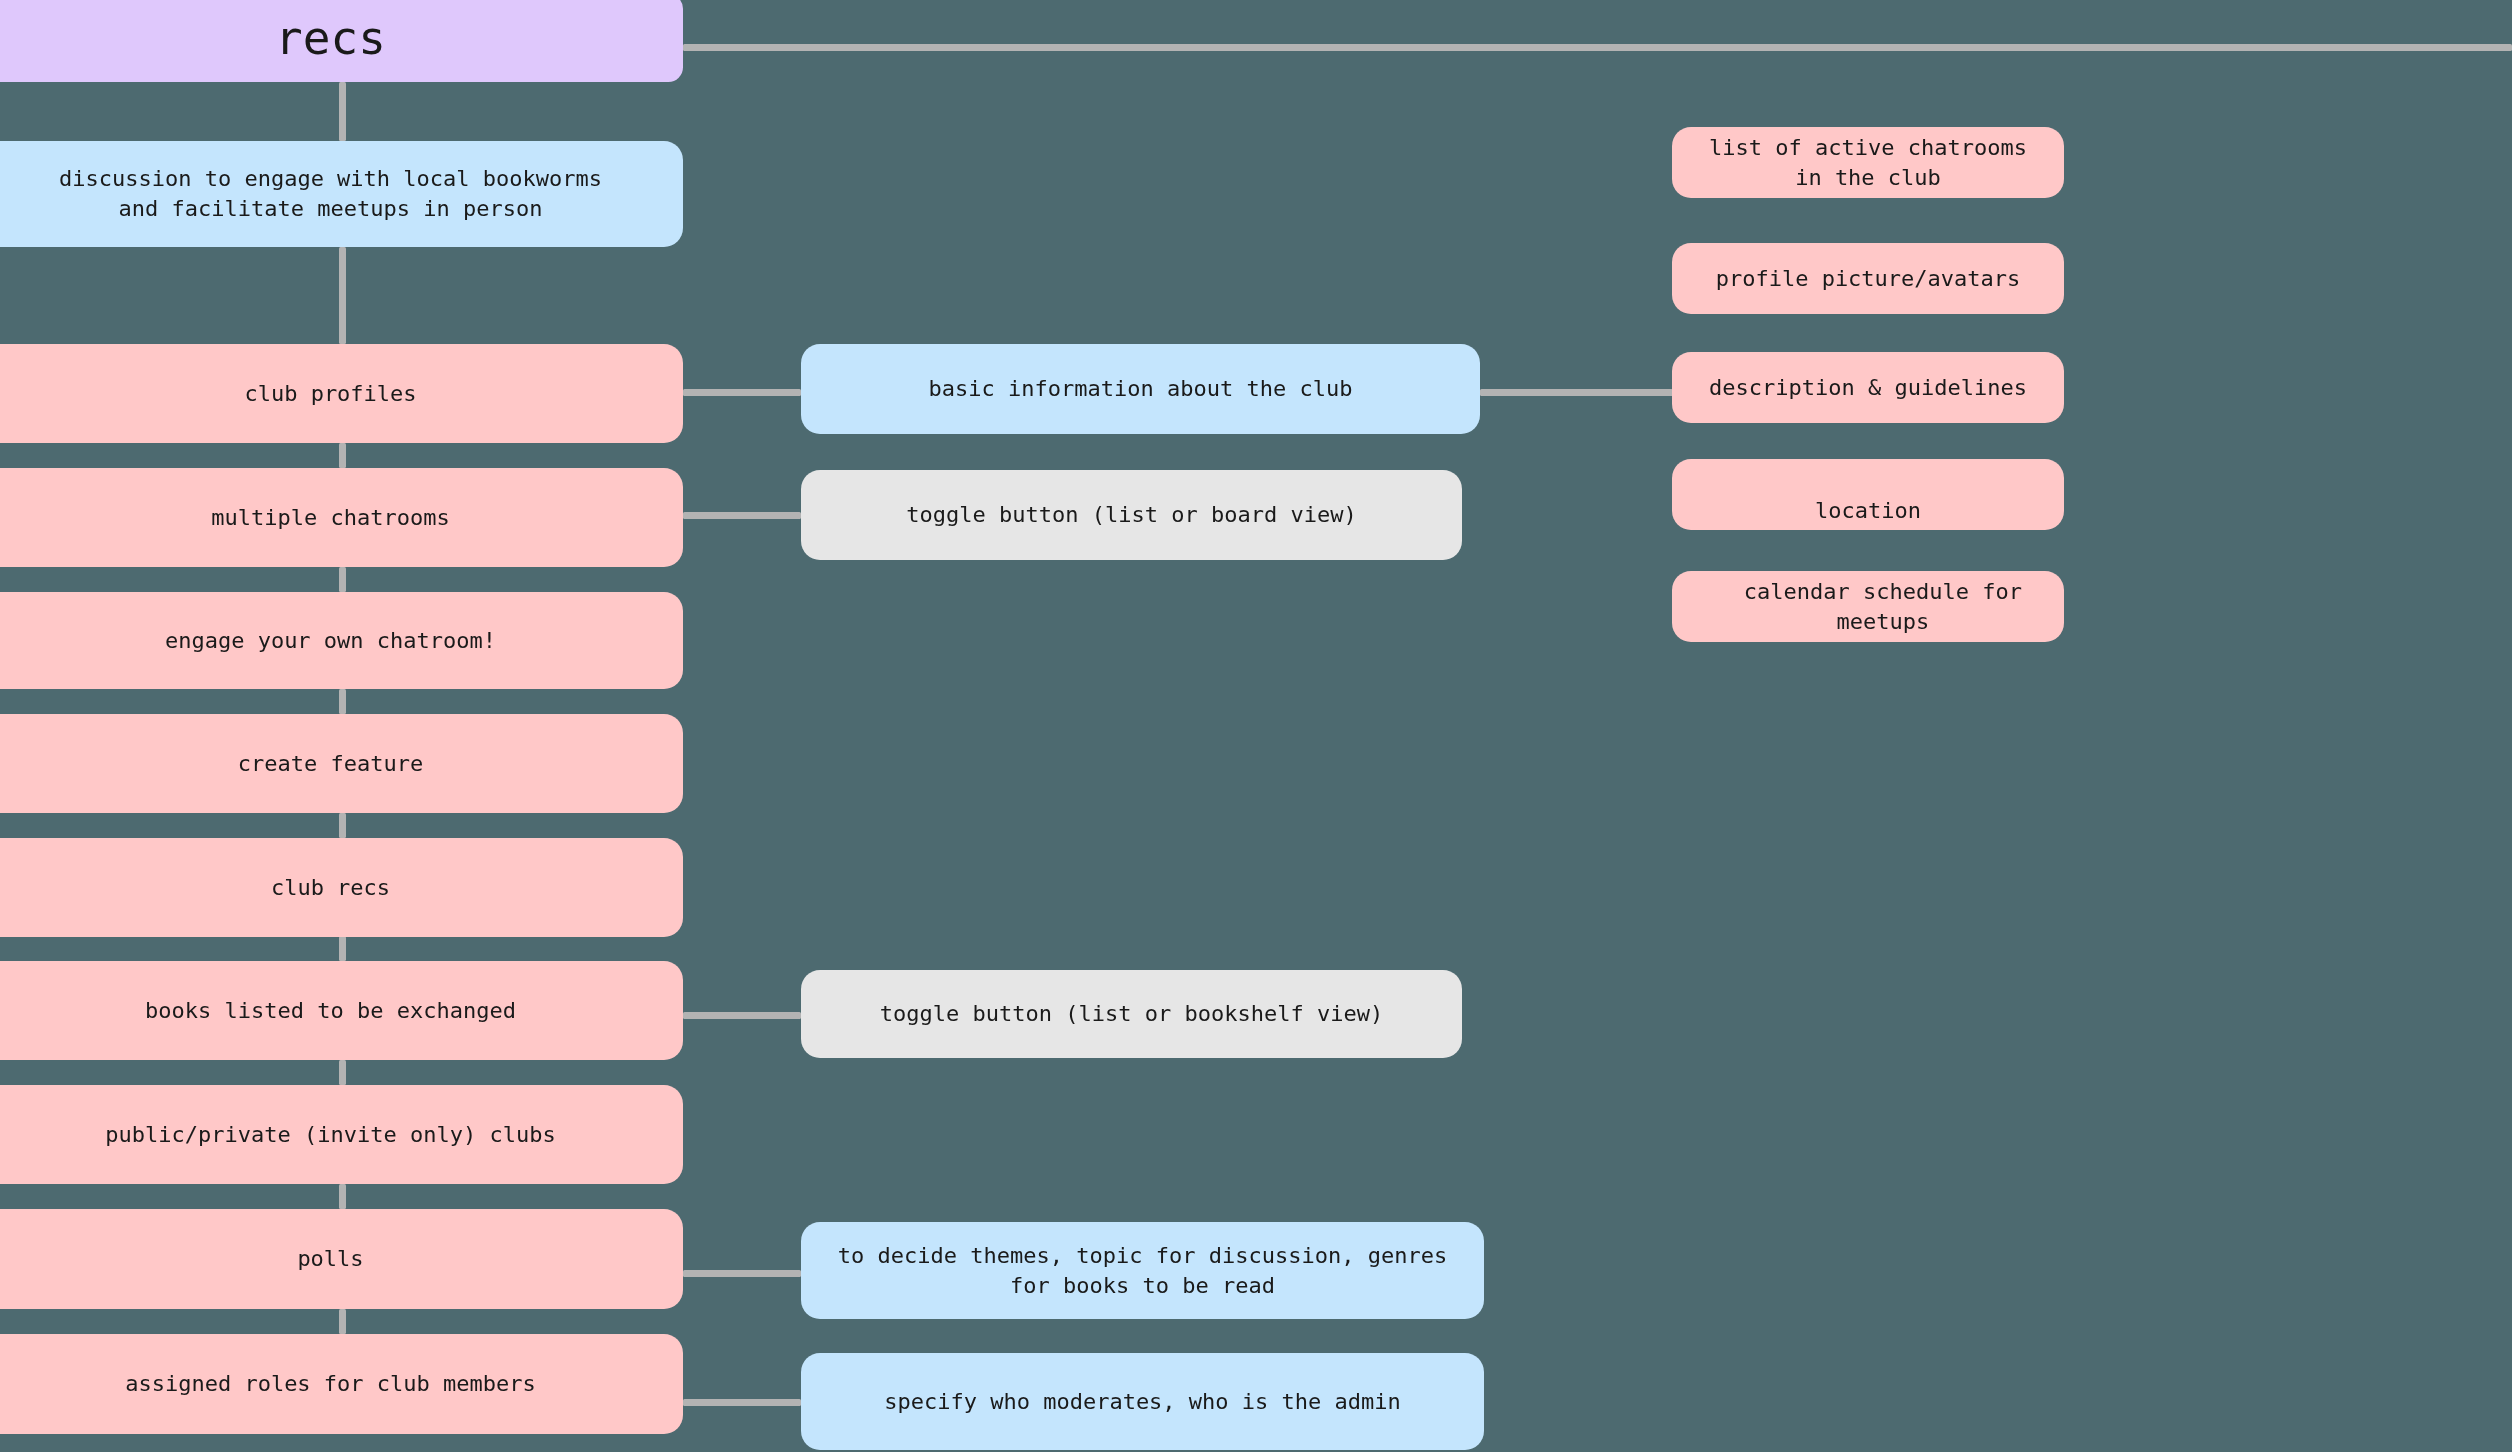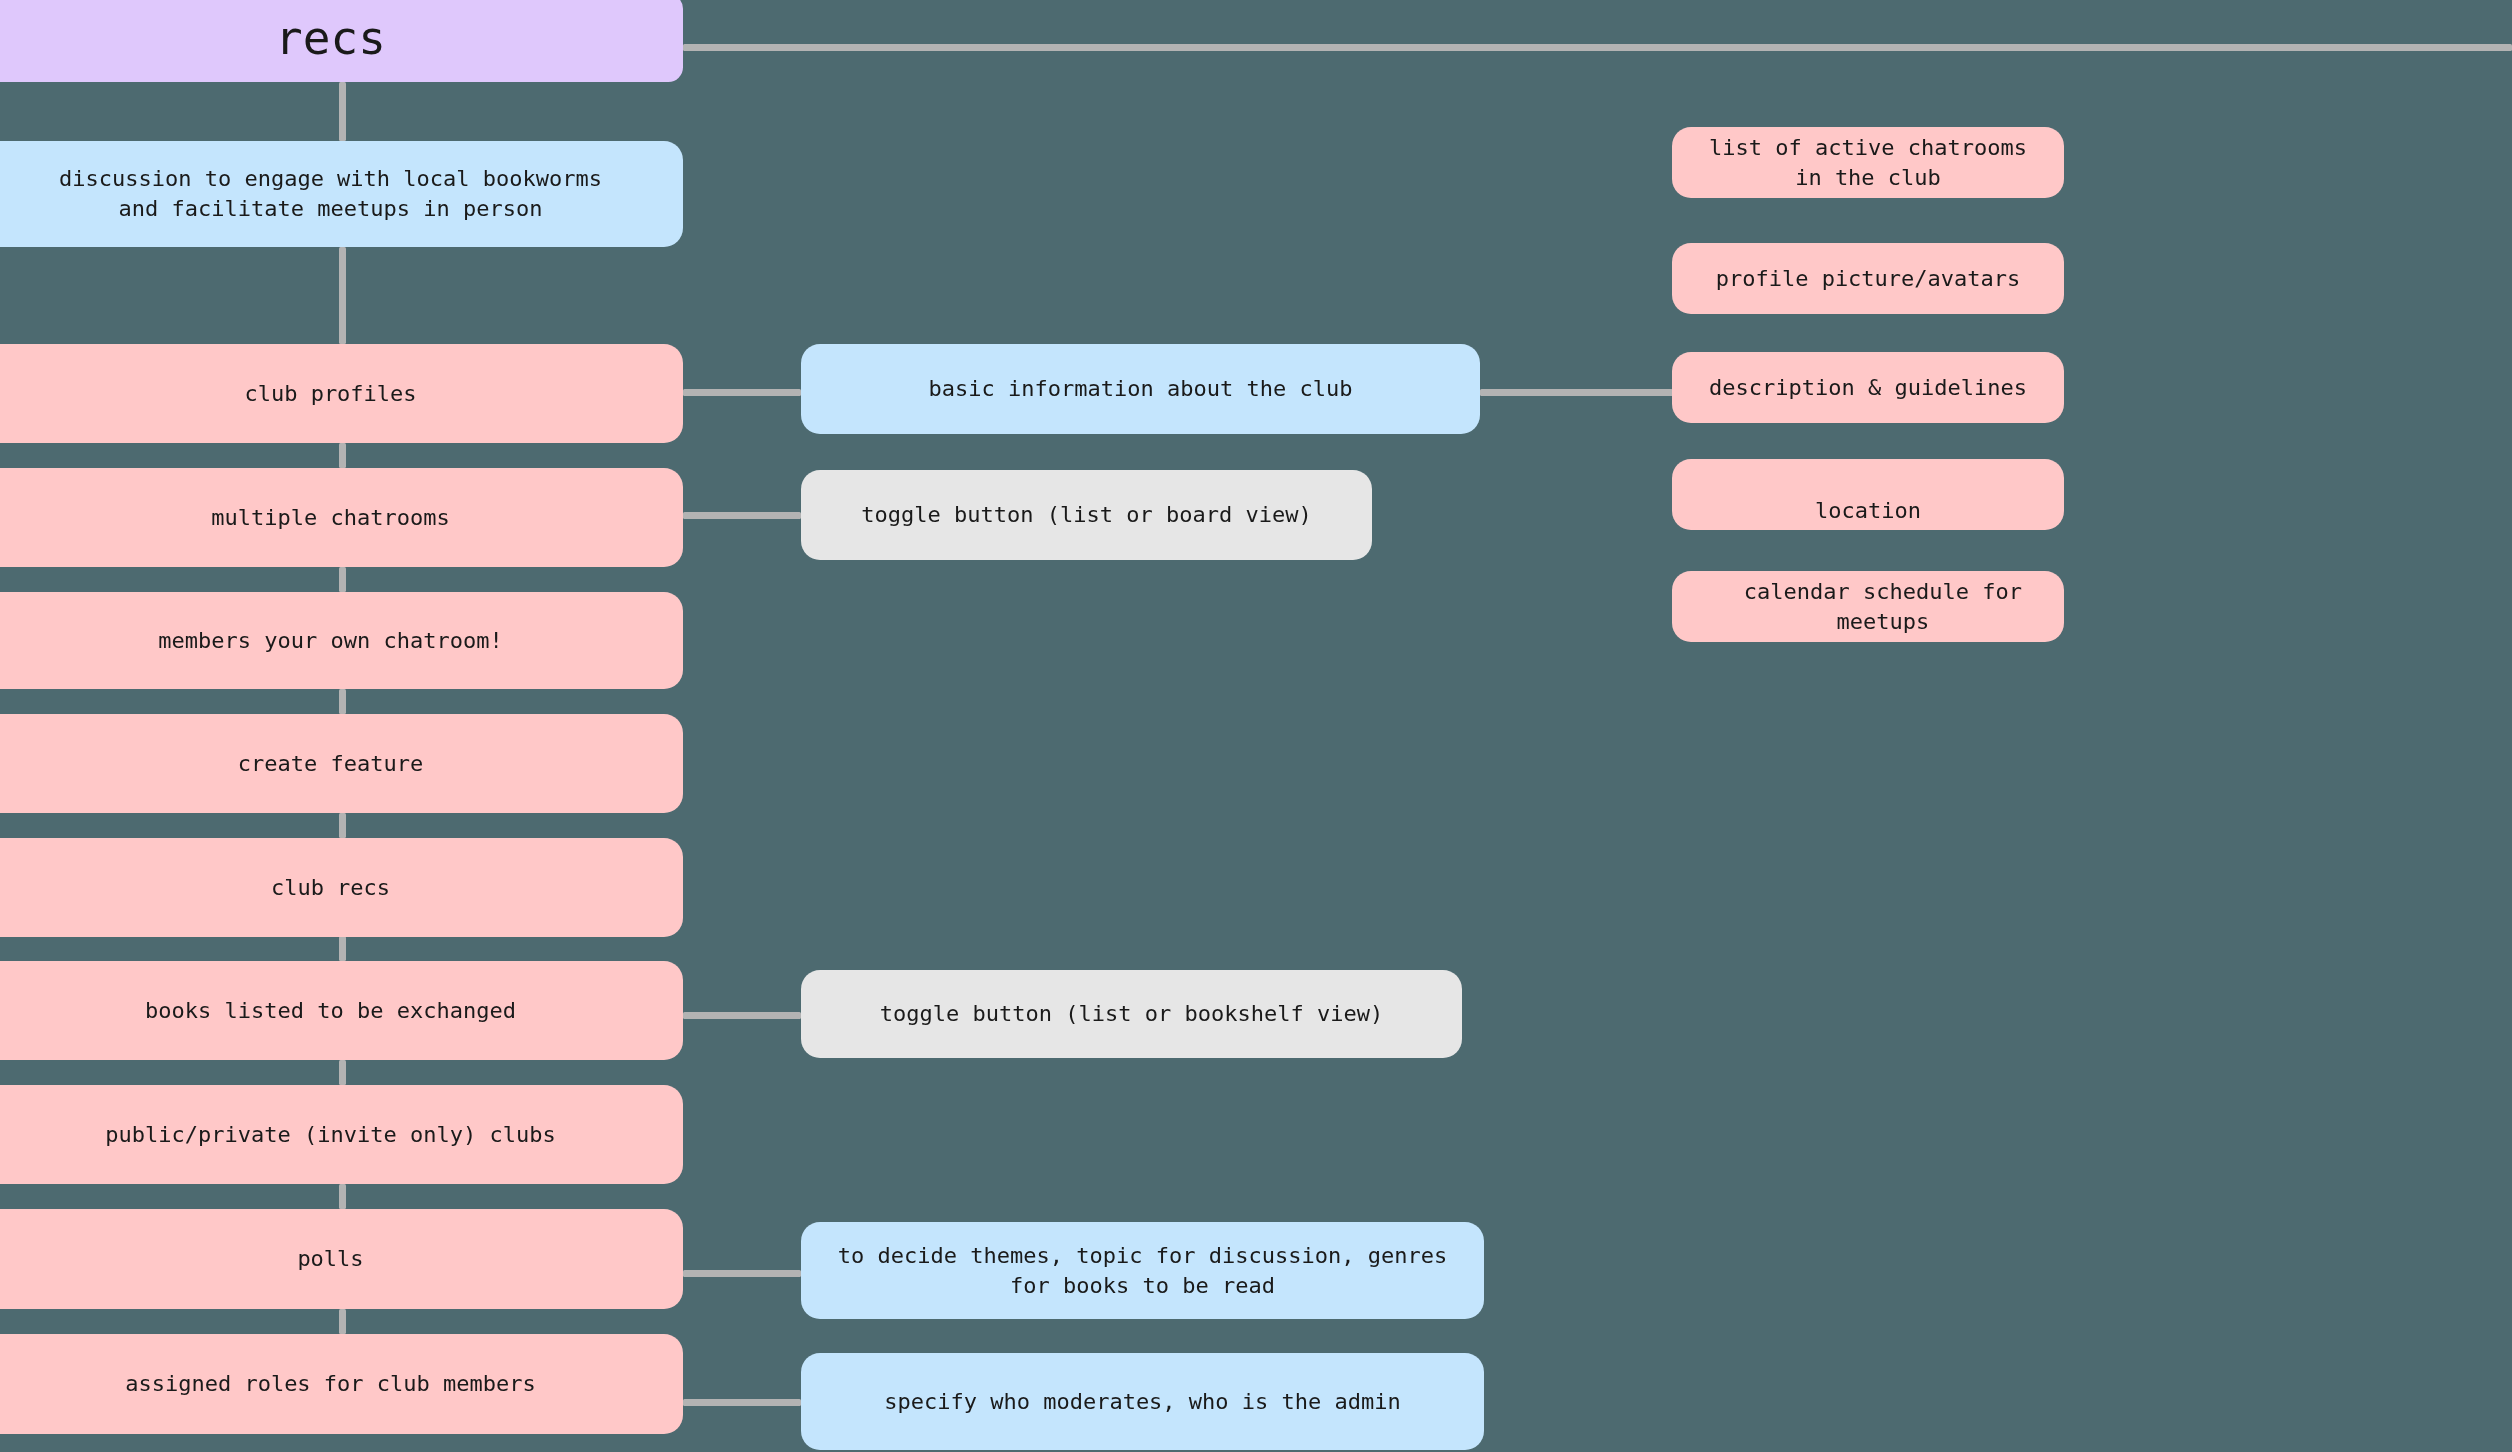--- a/index.html
+++ b/index.html
@@ -93,21 +93,21 @@
 
   <div class="node topic" style="left:-22px; top:344px; width:705px; height:99px;">
     <span>club profiles</span>
   </div>
 
   <div class="node topic" style="left:-22px; top:468px; width:705px; height:99px;">
     <span>multiple chatrooms</span>
   </div>
 
   <div class="node topic" style="left:-22px; top:592px; width:705px; height:97px;">
-    <span>members your own chatroom!</span>
+    <span>engage your own chatroom!</span>
   </div>
 
   <div class="node topic" style="left:-22px; top:714px; width:705px; height:99px;">
     <span>create feature</span>
   </div>
 
   <div class="node topic" style="left:-22px; top:838px; width:705px; height:99px;">
     <span>club recs</span>
   </div>
 
@@ -124,21 +124,21 @@
   </div>
 
   <div class="node topic" style="left:-22px; top:1334px; width:705px; height:100px;">
     <span>assigned roles for club members</span>
   </div>
 
   <div class="node detail" style="left:801px; top:344px; width:679px; height:90px;">
     <span>basic information about the club</span>
   </div>
 
-  <div class="node neutral" style="left:801px; top:470px; width:571px; height:90px;">
+  <div class="node neutral" style="left:801px; top:470px; width:661px; height:90px;">
     <span>toggle button (list or board view)</span>
   </div>
 
   <div class="node neutral" style="left:801px; top:970px; width:661px; height:88px;">
     <span>toggle button (list or bookshelf view)</span>
   </div>
 
   <div class="node detail" style="left:801px; top:1222px; width:683px; height:97px;">
     <span>to decide themes, topic for discussion, genres
 for books to be read</span>

